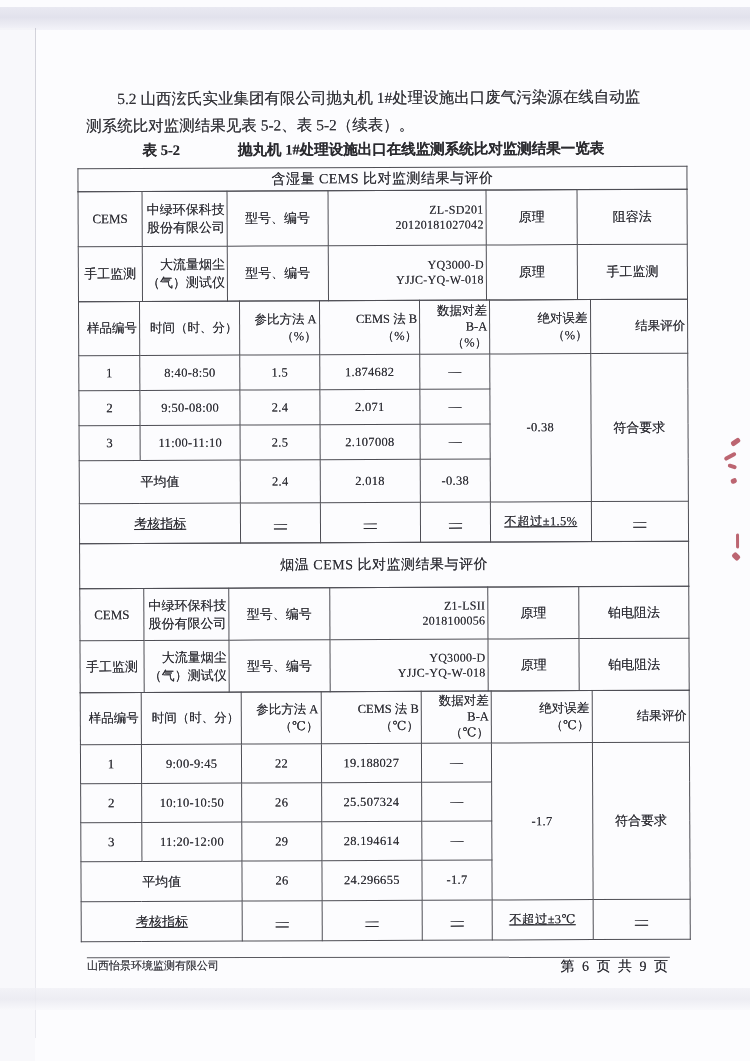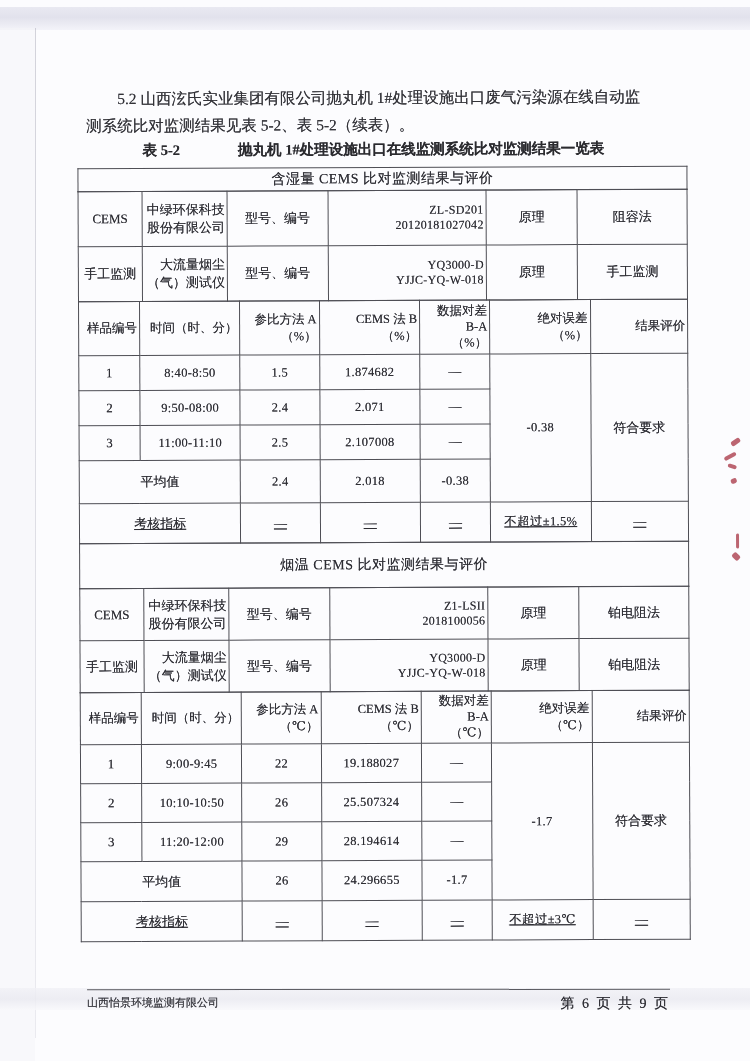--- a/index.html
+++ b/index.html
@@ -53,24 +53,23 @@
   .b1 .hrow td { height:54px; font-size:12.5px; }
   .b2 .hrow td { height:46px; font-size:12.5px; }
   .b1 .drow td { height:35px; }
   .b2 .drow td { height:39px; }
   .b1 .avg td { height:43px; }
   .b2 .avg td { height:40px; }
   .assess td { height:40px;text-decoration:underline; }
 
   .footer {
     position:absolute; top:957px; left:85px; width:583px;
-    border-top:1.5px solid #5a5a60; padding-top:5px;
+    border-top:1.5px solid #5a5a60; 
     display:flex; justify-content:space-between; align-items:flex-start;
     transform:rotate(0.2deg);
-    margin-top:32px;
   }
   .footer .company { font-size:11px; color:#3a3a40; }
   .footer .pageinfo { font-size:14px; letter-spacing:2px; color:#2d2d33; }
 
   .seal { position:absolute; background:#b04a58; opacity:.85; border-radius:2px; }
   .s1 { left:731px; top:441px; width:10px; height:5px; transform:rotate(-35deg); }
   .s2 { left:724px; top:456px; width:13px; height:4px; transform:rotate(-28deg); }
   .s3 { left:728px; top:466px; width:9px; height:4px; transform:rotate(18deg); }
   .s4 { left:731px; top:480px; width:6px; height:5px; transform:rotate(-20deg); }
   .s5 { left:736px; top:535px; width:3px; height:15px; }

